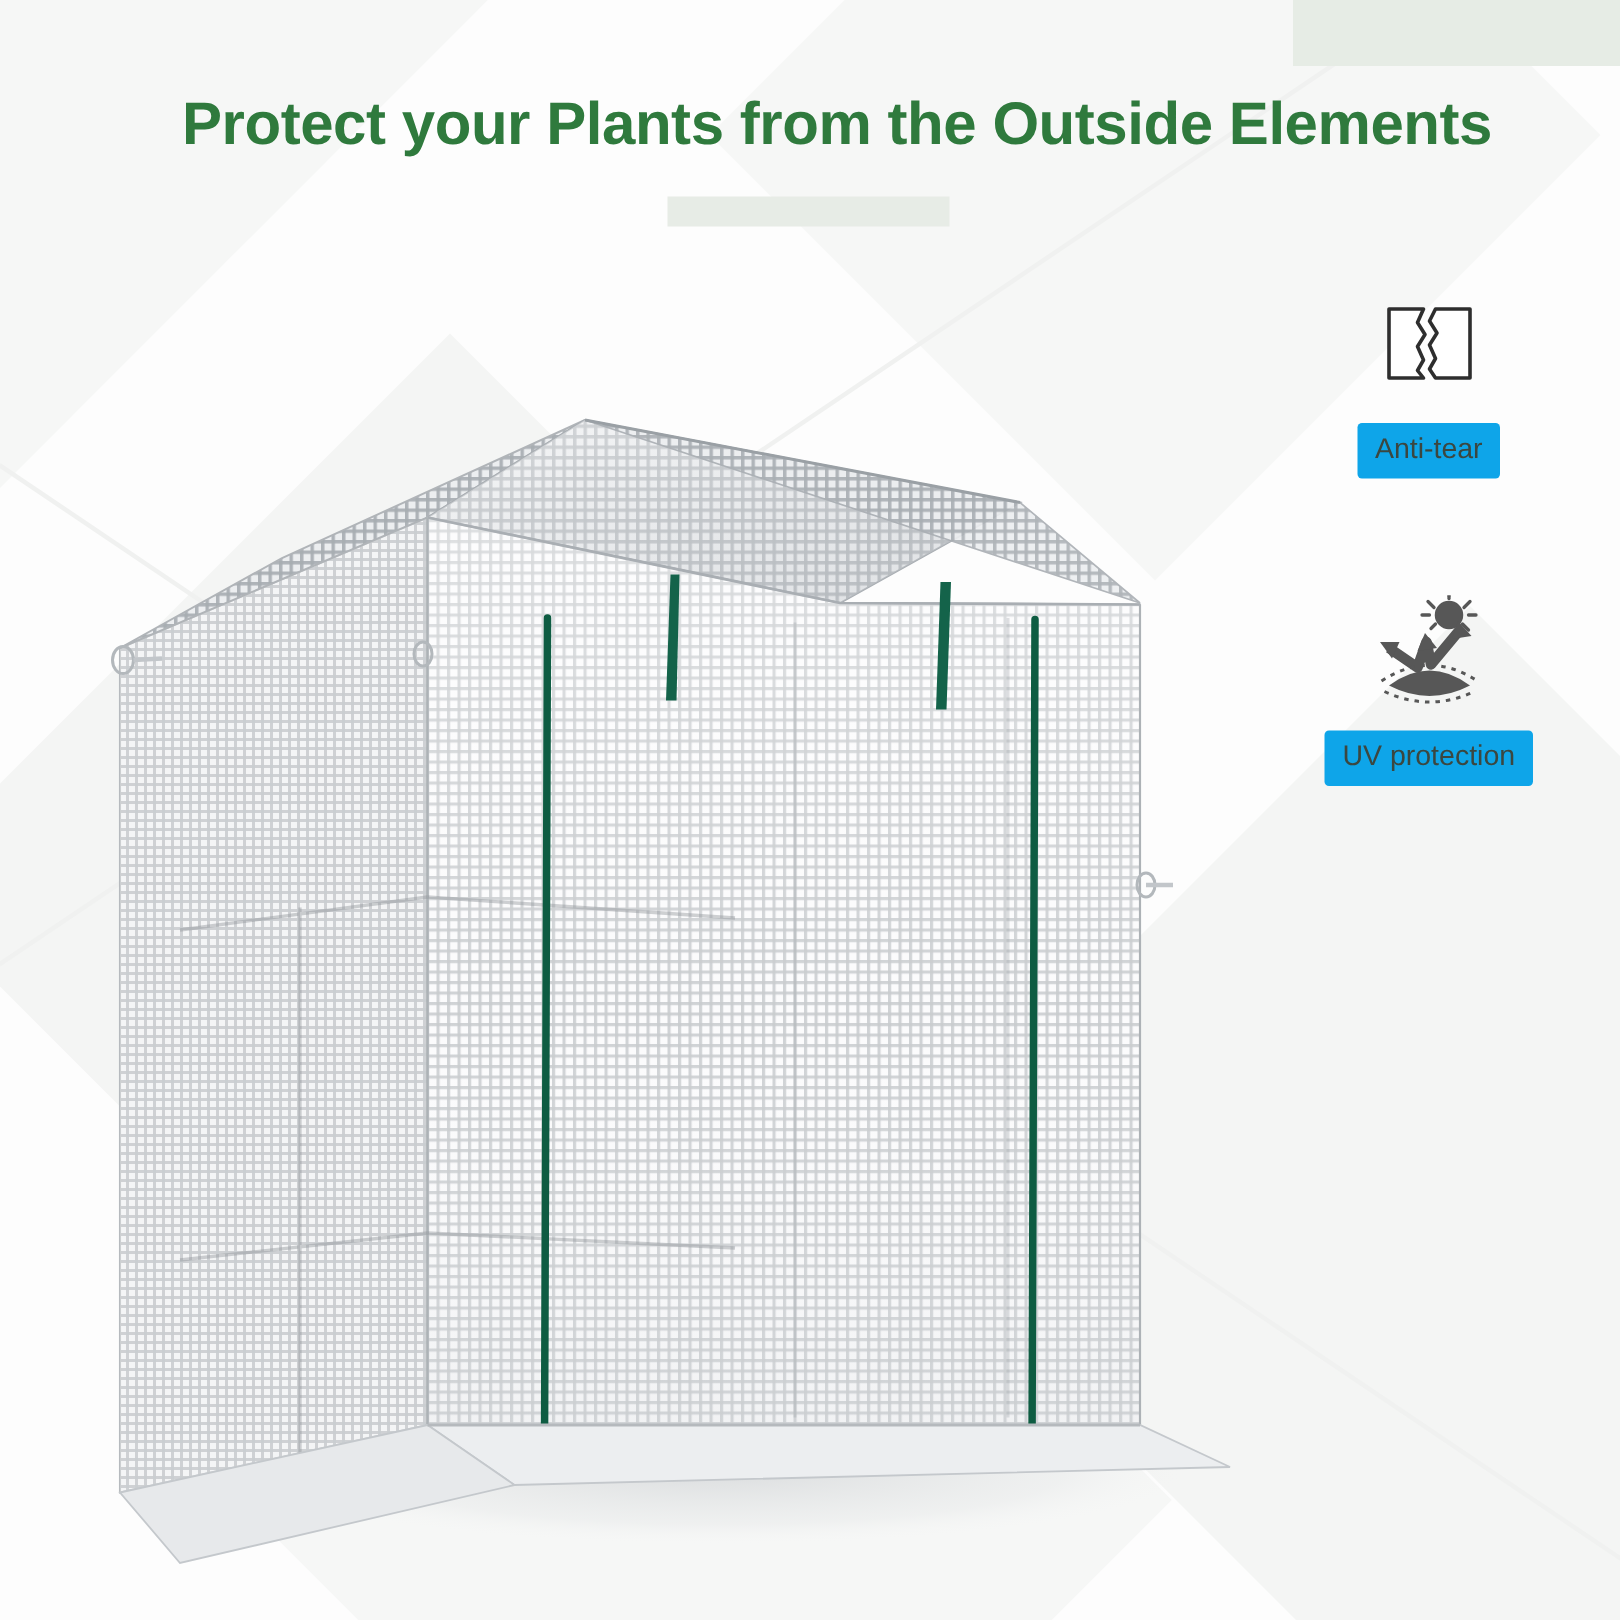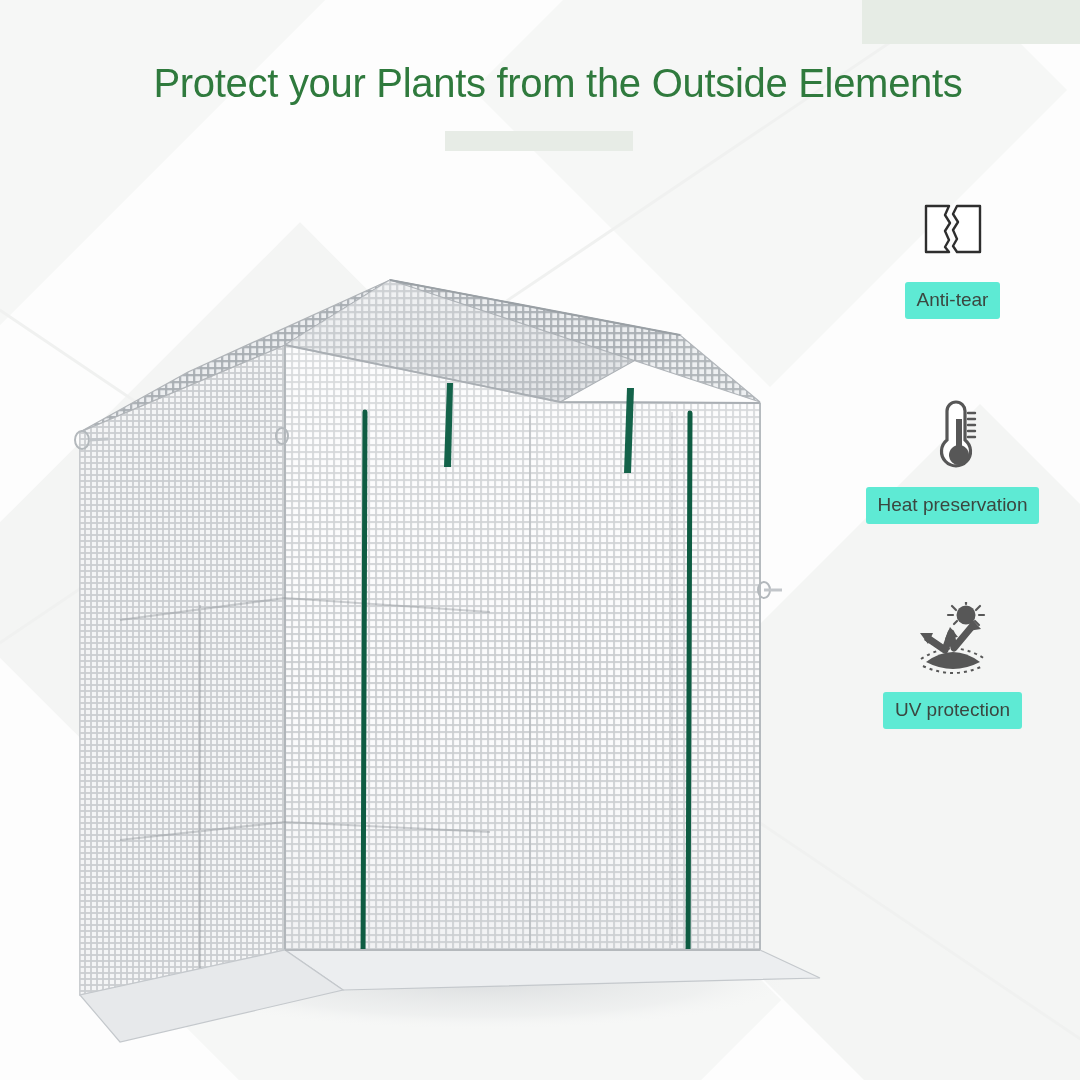--- a/index.html
+++ b/index.html
@@ -48,21 +48,21 @@
     background:#e7ece6;
   }
 
   
   .headline {
     position:absolute;
     left:0; right:0;
     top:61px;
     text-align:center;
     font-size:40px;
-    font-weight:normal;
+    font-weight:bold;
     letter-spacing:-0.3px;
     color:#2f7a3d;
     white-space:nowrap;
     padding-left:36px;
   }
 
   
   #greenhouse { position:absolute; left:60px; top:150px; width:800px; height:900px; }
   #greenhouse svg { width:100%; height:100%; display:block; }
 
@@ -84,21 +84,21 @@
   }
   .feature .ficon {
     height:86px;
     display:flex;
     align-items:center;
     justify-content:center;
   }
   .feature .ficon svg { display:block; }
   .pill {
     margin-top:10px;
-    background:#5eead4;
+    background:#0ea5e9;
     color:#3b4740;
     font-size:19px;
     line-height:1;
     padding:8px 12px 10px 12px;
     border-radius:3px;
     white-space:nowrap;
     text-align:center;
   }
 </style>
 </head>
@@ -222,36 +222,20 @@
     <div class="feature">
       <div class="ficon">
         <svg width="62" height="58" viewBox="0 0 62 58">
           <path d="M4 6 H27 L23 15 L28 23 L23 31 L27 40 L23 47 L27 52 H4 Z" fill="#ffffff" stroke="#2e2e2e" stroke-width="2.4" stroke-linejoin="round"></path>
           <path d="M58 6 H35 L31 14 L36 22 L31 30 L35 39 L31 46 L35 52 H58 Z" fill="#ffffff" stroke="#2e2e2e" stroke-width="2.4" stroke-linejoin="round"></path>
         </svg>
       </div>
       <div class="pill">Anti-tear</div>
     </div>
 
-    <div class="feature">
-      <div class="ficon">
-        <svg width="58" height="70" viewBox="0 0 58 70">
-          <path d="M23 12 a9 9 0 0 1 18 0 V41 a14.5 14.5 0 1 1 -18 0 Z" fill="#ffffff" stroke="#575757" stroke-width="3.2"></path>
-          <path d="M32 20 h6 v26.5 a10 10 0 1 1 -6 0 Z" fill="#575757"></path>
-          <g stroke="#575757" stroke-width="2.4" stroke-linecap="round">
-            <line x1="44" y1="14" x2="51" y2="14"></line>
-            <line x1="44" y1="20" x2="51" y2="20"></line>
-            <line x1="44" y1="26" x2="51" y2="26"></line>
-            <line x1="44" y1="32" x2="51" y2="32"></line>
-            <line x1="44" y1="38" x2="51" y2="38"></line>
-          </g>
-        </svg>
-      </div>
-      <div class="pill">Heat preservation</div>
-    </div>
 
     <div class="feature">
       <div class="ficon">
         <svg width="86" height="74" viewBox="0 0 86 74">
 
           <circle cx="56" cy="13" r="9.5" fill="#575757"></circle>
           <g stroke="#575757" stroke-width="2.2" stroke-linecap="round">
             <line x1="56" y1="0" x2="56" y2="-1"></line>
             <line x1="42" y1="4" x2="46" y2="8"></line>
             <line x1="66" y1="8" x2="70" y2="4"></line>

